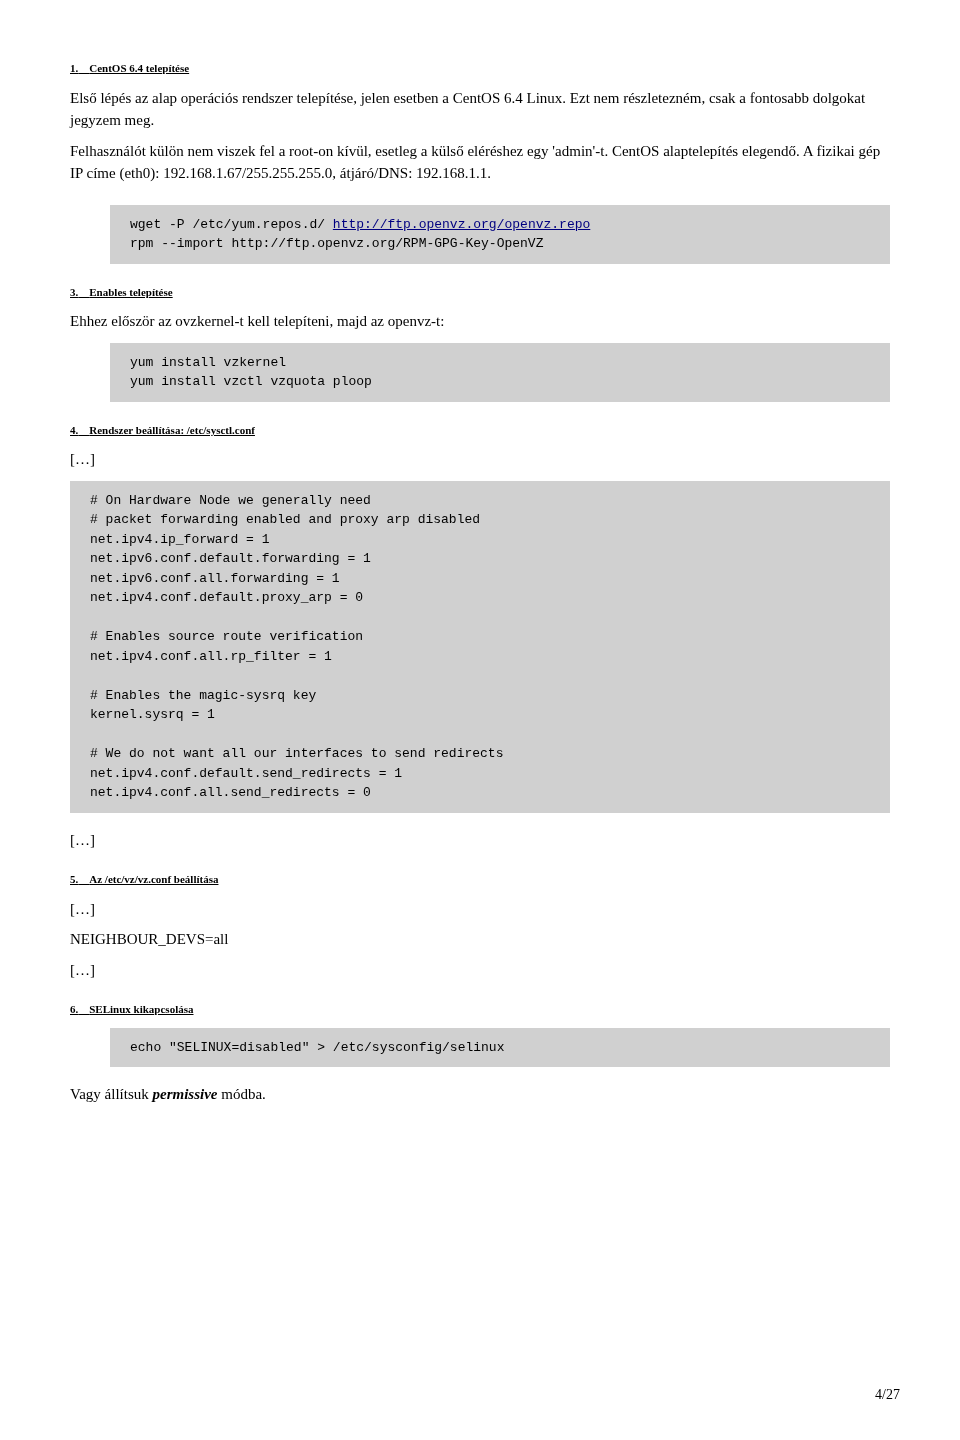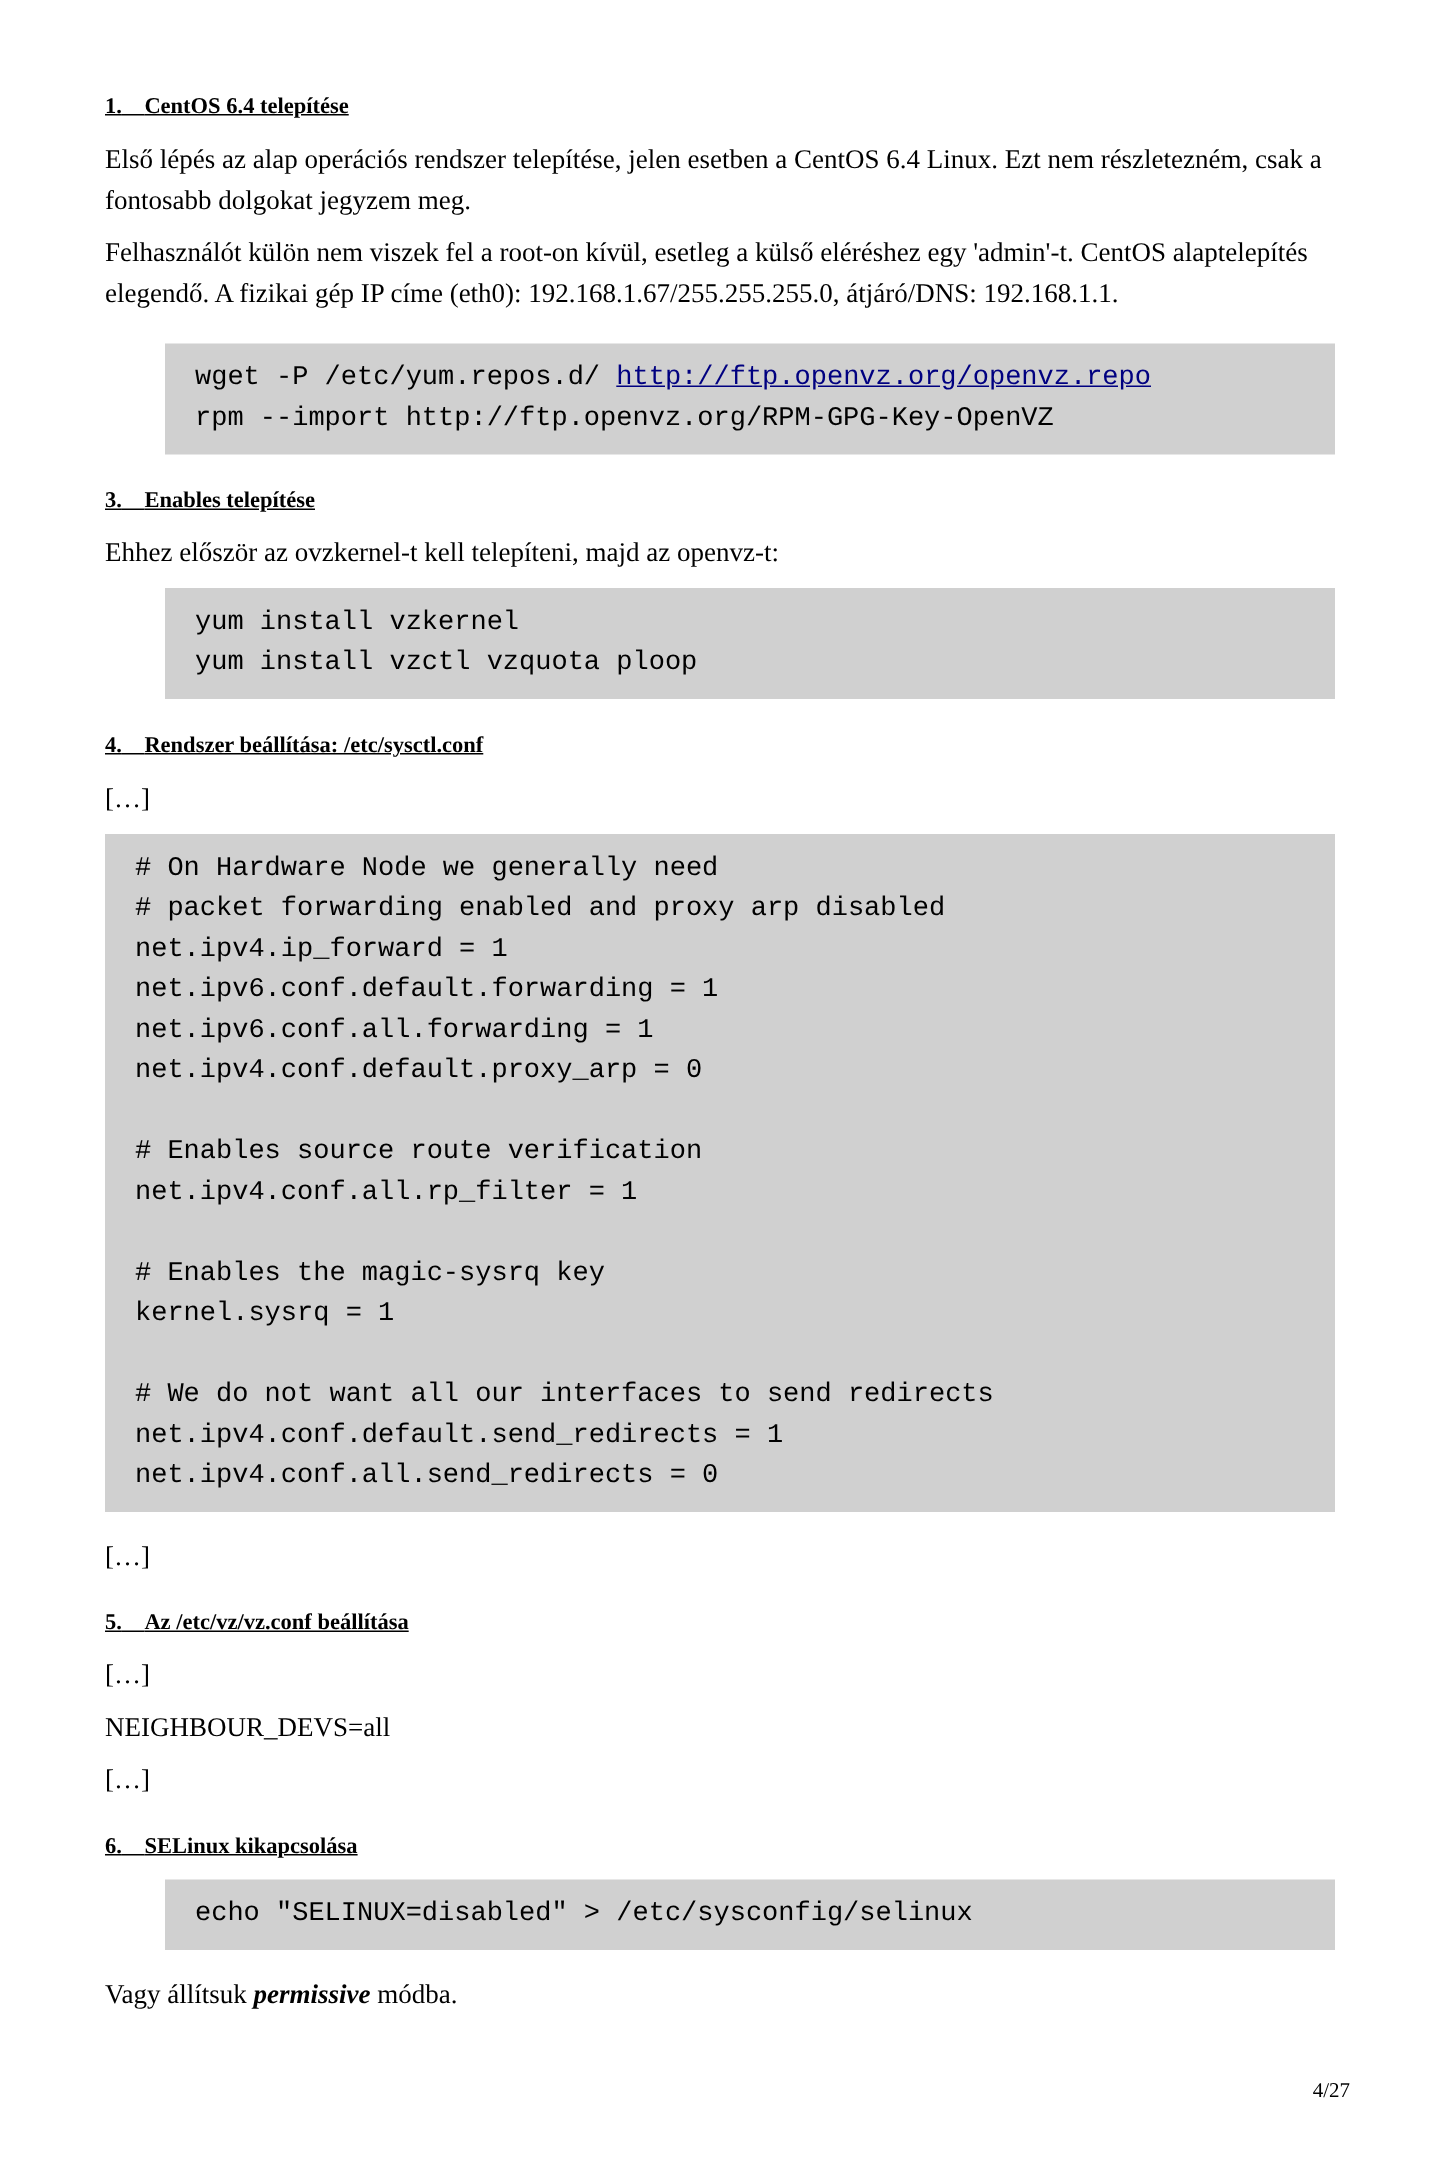--- a/index.html
+++ b/index.html
@@ -5,34 +5,34 @@
     * { margin: 0; padding: 0; box-sizing: border-box; }
     body {
       background: #ffffff;
       font-family: 'Times New Roman', Times, serif;
       font-size: 15px;
       color: #000000;
       padding: 60px 70px 60px 70px;
       line-height: 1.5;
     }
     h1.section-title {
-      font-size: 15px;
+      font-size: 11px;
       font-weight: bold;
       text-decoration: underline;
       margin-bottom: 10px;
       font-family: Liberation Serif, serif;
     }
     p.body-text {
       margin-bottom: 8px;
-      font-size: 18px;
+      font-size: 15px;
     }
     .code-block {
       background: #d0d0d0;
       font-family: 'Courier New', Courier, monospace;
-      font-size: 18px;
+      font-size: 13px;
       padding: 10px 20px;
       margin: 10px 0 16px 0;
       display: block;
       white-space: pre;
     }
     .section {
       margin-bottom: 20px;
     }
     a {
       color: #000080;

